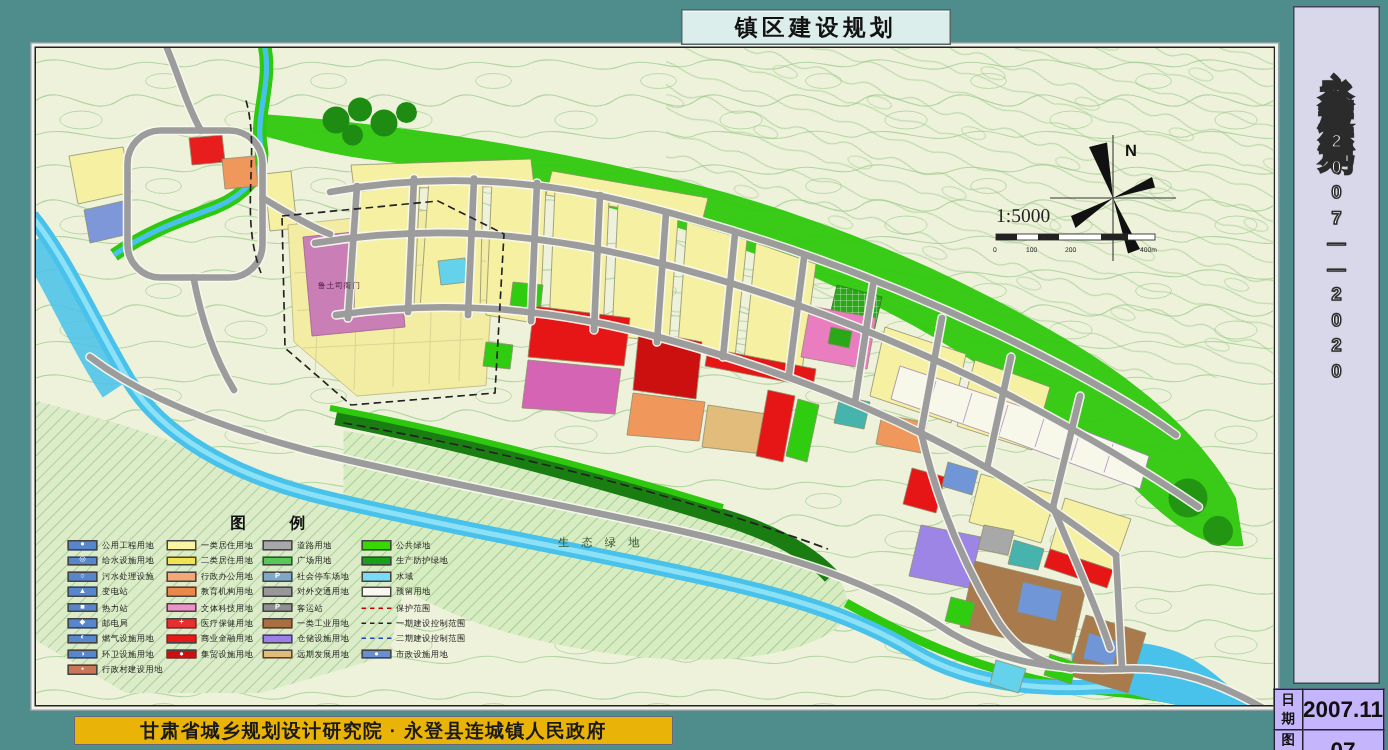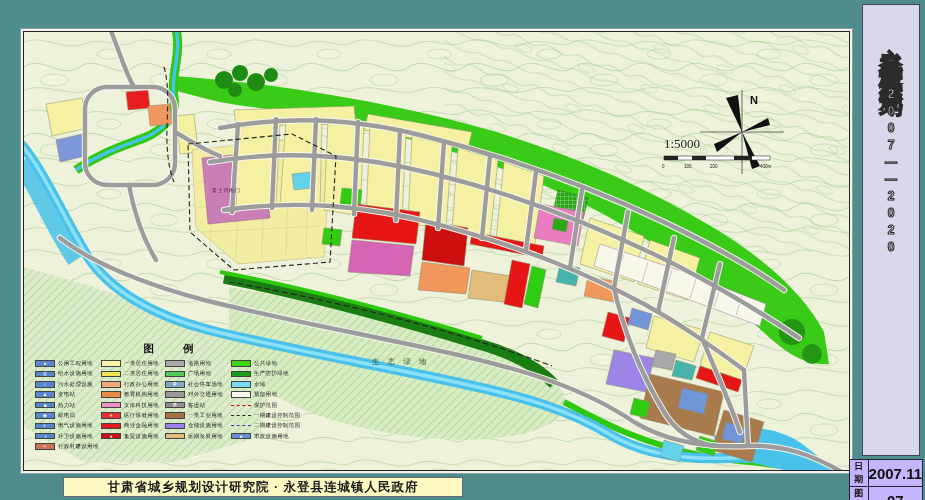--- a/index.html
+++ b/index.html
@@ -52,27 +52,27 @@
     border-collapse:collapse;background:#c4b5fd;
   }
   .info-table td{
     border:1px solid #223;font-weight:bold;color:#111;
     text-align:center;vertical-align:middle;padding:0;
   }
   .info-table td.lbl{width:30px;font-size:9px;}
   .info-table td.val{font-size:15px;}
   
   .credit{
-    position:absolute;left:63px;top:477px;width:400px;height:20px;
-    background:#fef9c3;border:1px solid #667;color:#1a1a1a;
+    position:absolute;left:49px;top:477px;width:400px;height:20px;
+    background:#eab308;border:1px solid #667;color:#1a1a1a;
     font-weight:bold;font-size:12.5px;letter-spacing:1px;
     display:flex;align-items:center;justify-content:center;white-space:nowrap;
   }
   
-  .legend{position:absolute;left:11px;top:310px;width:266px;height:126px;}
+  .legend{position:absolute;left:21px;top:310px;width:266px;height:126px;}
   .legend-title{
     position:absolute;left:60px;top:0;width:160px;text-align:center;
     font-weight:bold;font-size:10.5px;letter-spacing:13px;color:#111;
     white-space:nowrap;
   }
   .legend-col{position:absolute;top:18px;display:flex;flex-direction:column;gap:3.4px;}
   .legend-col:nth-of-type(1){left:2px;}
   .legend-col:nth-of-type(2){left:66px;}
   .legend-col:nth-of-type(3){left:130px;}
   .legend-col:nth-of-type(4){left:196px;}
@@ -429,20 +429,23 @@
             </div>
             <div class="legend-item">
               <span class="legend-swatch" style="background: rgb(200, 120, 88);">▪</span>
               <span class="legend-label">行政村建设用地</span>
             </div>
           </div>
         </div>
     </div>
   </div>
 
+  <div class="tab tab-left">
+    <span>镇区建设规划</span>
+  </div>
 
   <div class="sidebar">
     <div class="sidebar-panel">
       <div class="v-title">永登县连城镇总体规划</div>
       <div class="v-years">2007——2020</div>
     </div>
   </div>
 
   <table class="info-table">
     <tbody>

